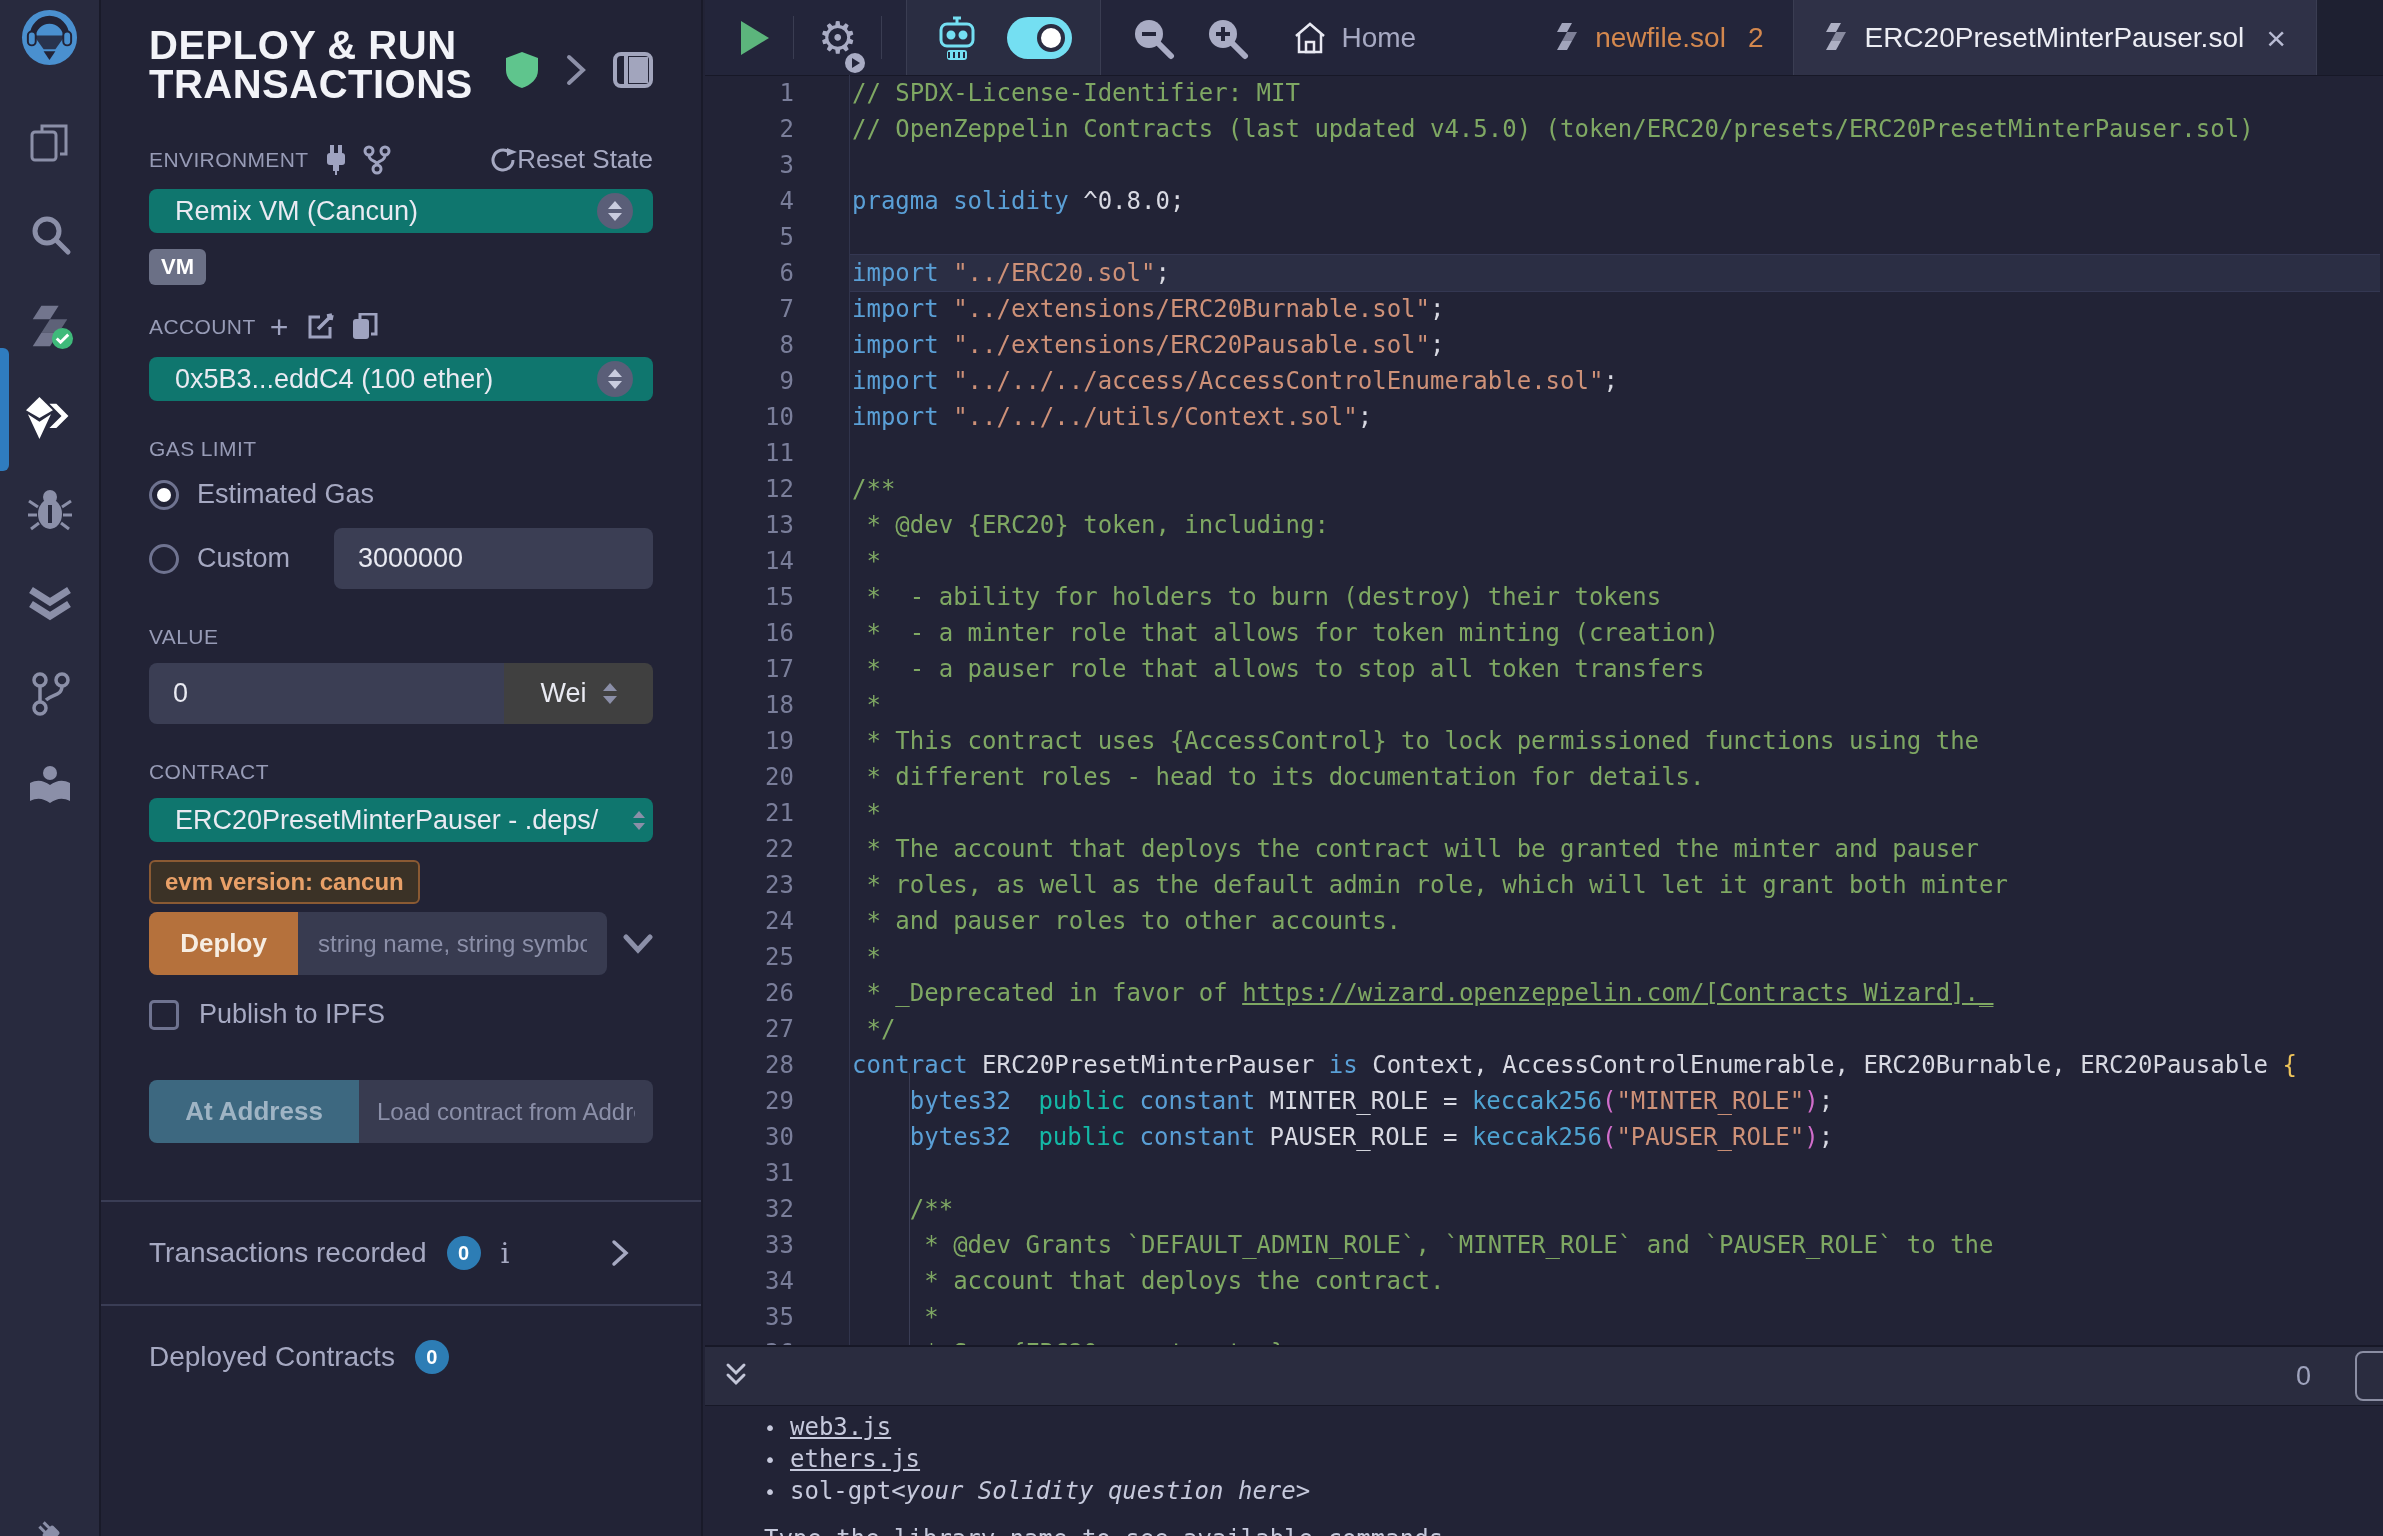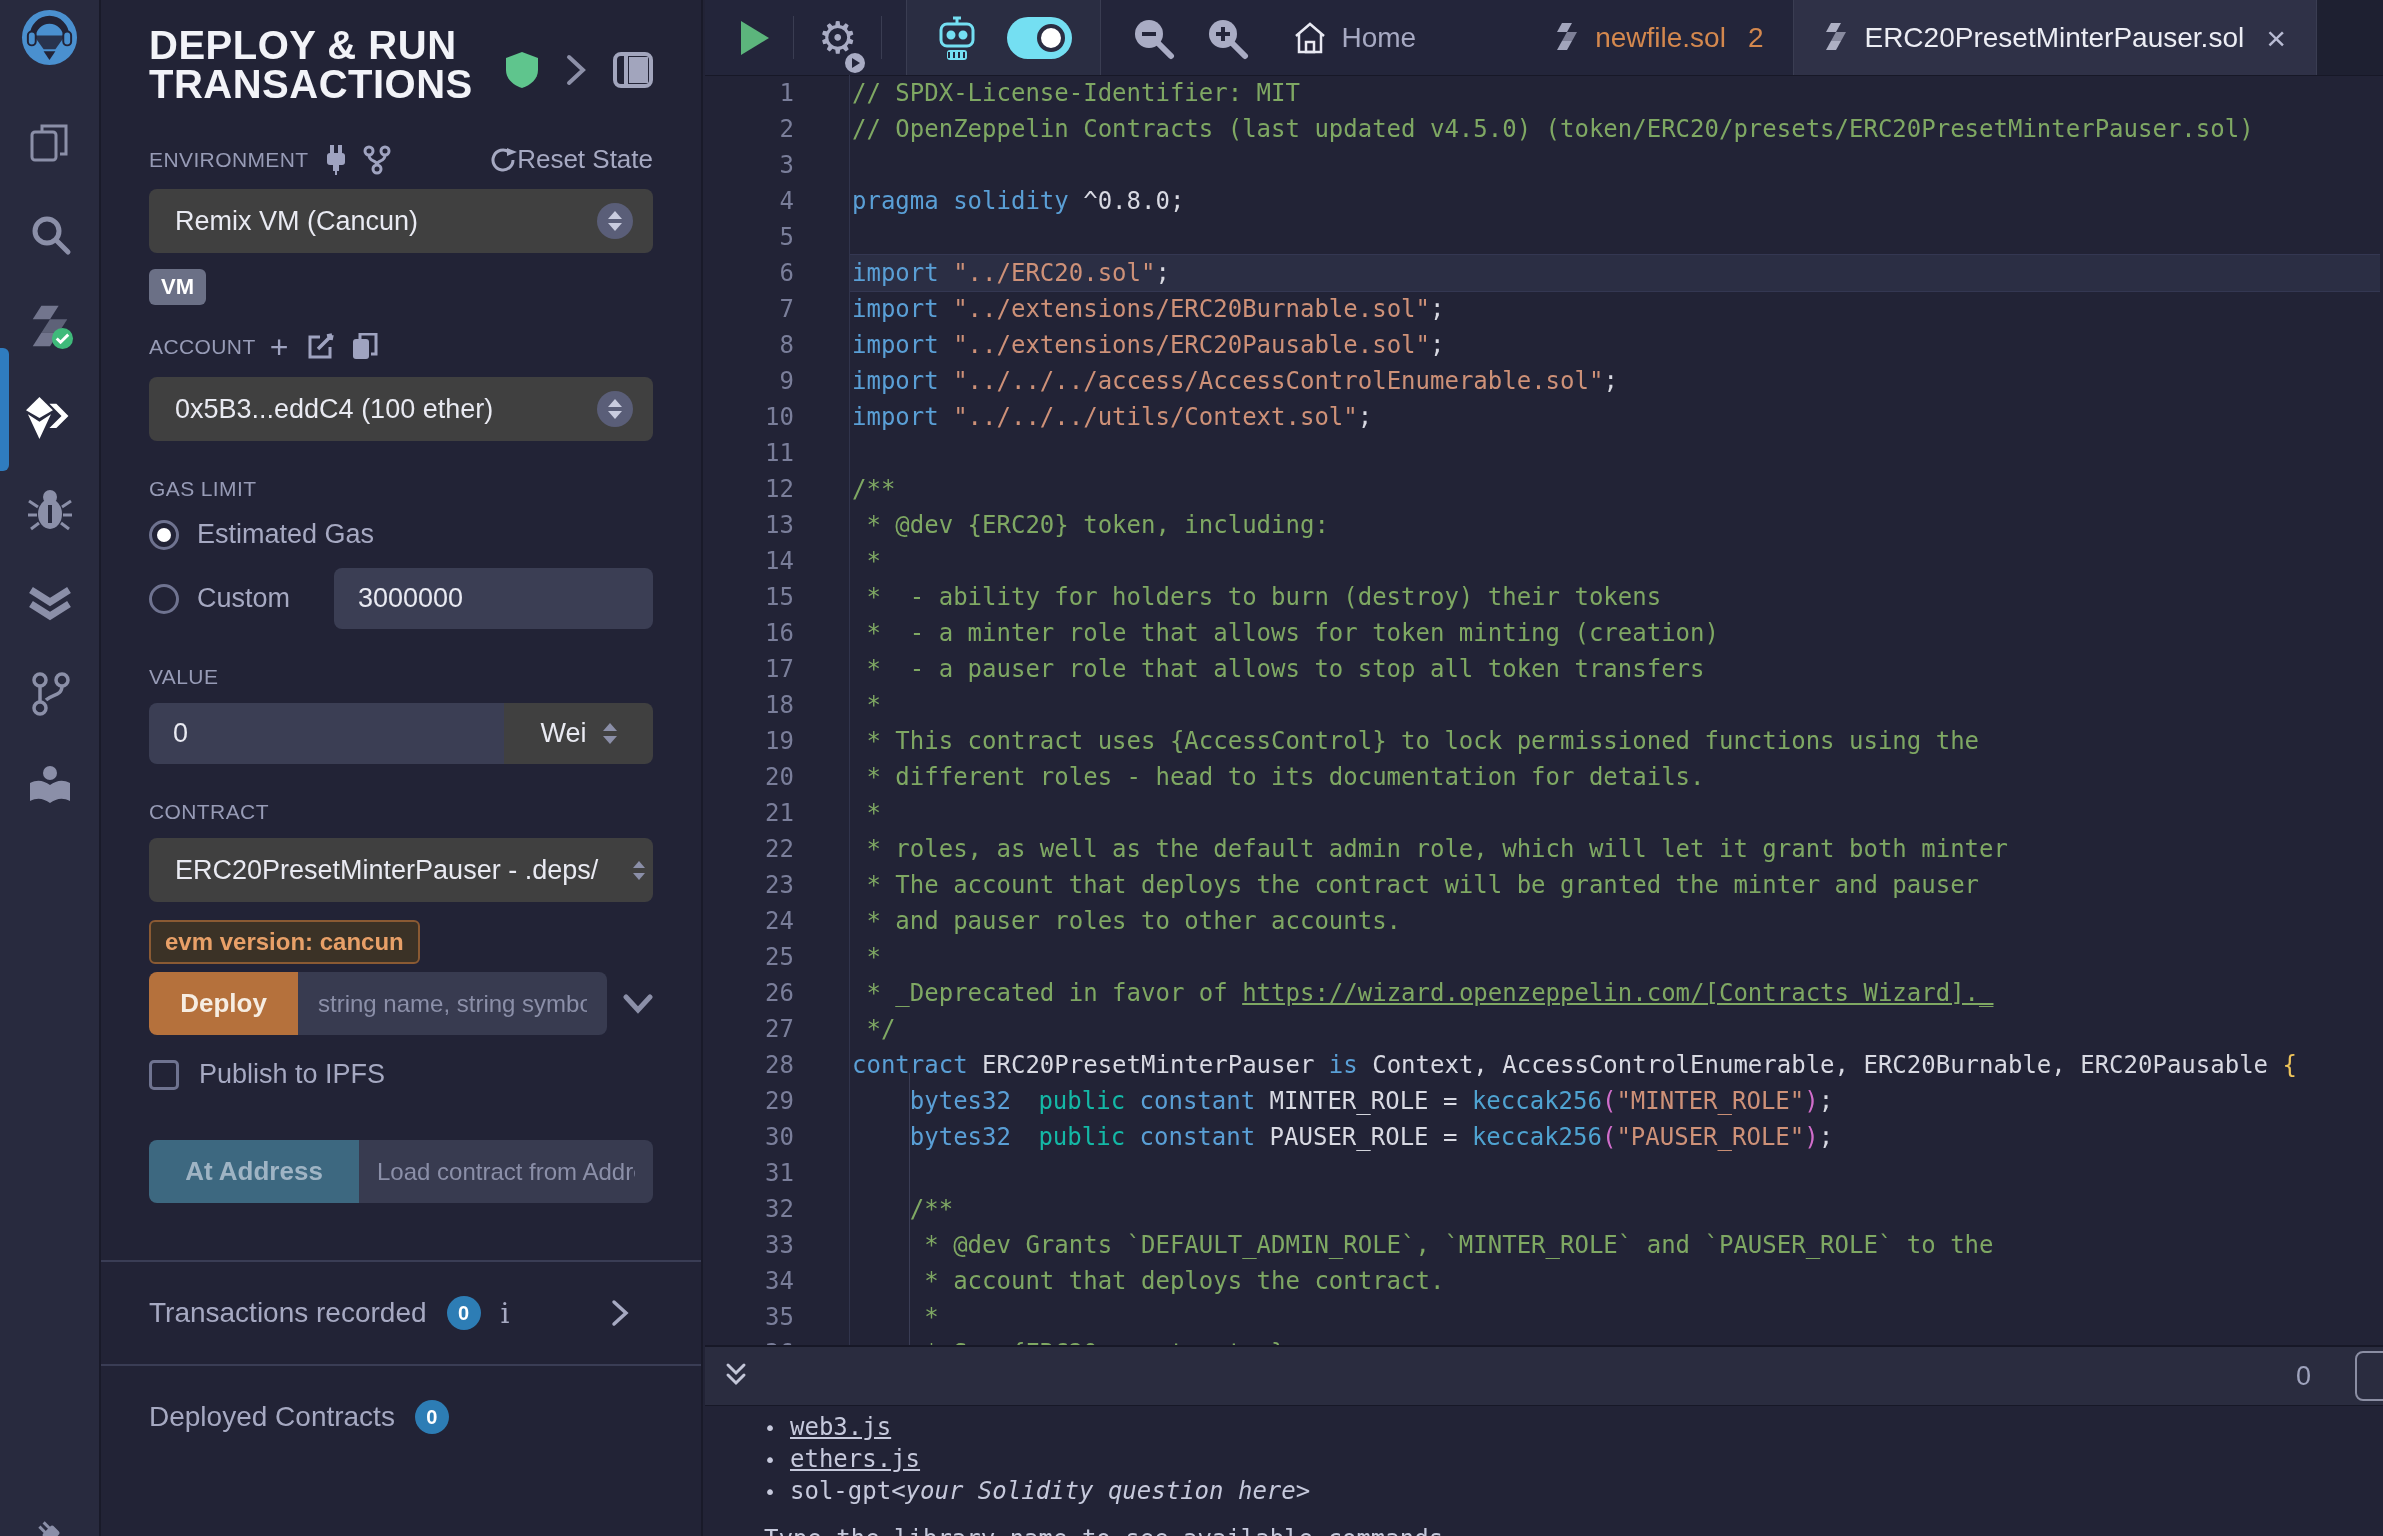--- a/index.html
+++ b/index.html
@@ -25,21 +25,21 @@
     background:#222336;border-right:2px solid #191a29;box-sizing:border-box;
     padding:26px 48px 0 48px;color:#a6a9c2;
   }
   .panel-head{display:flex;}
   .panel-title{font-size:40px;font-weight:bold;color:#f2f3f8;line-height:39px;letter-spacing:0.5px;flex:1;}
   .panel-head-icons{display:flex;gap:26px;align-items:center;margin-top:10px;}
   .lbl{font-size:21px;color:#979bb6;letter-spacing:0.4px;}
   .lblrow{display:flex;align-items:center;gap:14px;}
   .reset{margin-left:auto;display:flex;align-items:center;font-size:26px;color:#a6a9c2;}
   .sel{
-    margin-top:14px;height:64px;background:#404040;border-radius:8px;
+    margin-top:14px;height:44px;background:#0f766e;border-radius:8px;
     display:flex;align-items:center;padding:0 20px 0 26px;color:#e9eaf2;font-size:27px;
   }
   .sel .seltext{flex:1;white-space:nowrap;overflow:hidden;}
   .stepcircle{width:36px;height:36px;border-radius:50%;background:#5a5e78;display:flex;flex-direction:column;align-items:center;justify-content:center;gap:4px;flex:none;}
   .tri-up{width:0;height:0;border-left:7px solid transparent;border-right:7px solid transparent;border-bottom:8px solid #c9ccdf;}
   .tri-down{width:0;height:0;border-left:7px solid transparent;border-right:7px solid transparent;border-top:8px solid #c9ccdf;}
   .plainstep{display:flex;flex-direction:column;gap:5px;align-items:center;flex:none;}
   .plainstep .tri-up{border-bottom-color:#8b8fa8;}
   .plainstep .tri-down{border-top-color:#8b8fa8;}
   .vm-badge{display:inline-block;margin-top:16px;background:#6b7086;color:#fff;font-weight:bold;font-size:22px;padding:5px 12px;border-radius:6px;}
@@ -504,22 +504,22 @@
         <div class="cline"><span class="tk-c">/**</span></div>
         <div class="cline"><span class="tk-c"> * @dev {ERC20} token, including:</span></div>
         <div class="cline"><span class="tk-c"> *</span></div>
         <div class="cline"><span class="tk-c"> *  - ability for holders to burn (destroy) their tokens</span></div>
         <div class="cline"><span class="tk-c"> *  - a minter role that allows for token minting (creation)</span></div>
         <div class="cline"><span class="tk-c"> *  - a pauser role that allows to stop all token transfers</span></div>
         <div class="cline"><span class="tk-c"> *</span></div>
         <div class="cline"><span class="tk-c"> * This contract uses {AccessControl} to lock permissioned functions using the</span></div>
         <div class="cline"><span class="tk-c"> * different roles - head to its documentation for details.</span></div>
         <div class="cline"><span class="tk-c"> *</span></div>
+        <div class="cline"><span class="tk-c"> * The account that deploys the contract will be granted the minter and pauser</span></div>
         <div class="cline"><span class="tk-c"> * roles, as well as the default admin role, which will let it grant both minter</span></div>
-        <div class="cline"><span class="tk-c"> * The account that deploys the contract will be granted the minter and pauser</span></div>
         <div class="cline"><span class="tk-c"> * and pauser roles to other accounts.</span></div>
         <div class="cline"><span class="tk-c"> *</span></div>
         <div class="cline"><span class="tk-c"> * _Deprecated in favor of </span><span class="tk-cu">https://wizard.openzeppelin.com/[Contracts Wizard]._</span></div>
         <div class="cline"><span class="tk-c"> */</span></div>
         <div class="cline"><span class="tk-k">contract</span><span class="tk-w"> ERC20PresetMinterPauser </span><span class="tk-k">is</span><span class="tk-w"> Context, AccessControlEnumerable, ERC20Burnable, ERC20Pausable </span><span class="tk-y">{</span></div>
         <div class="cline"><span class="tk-w">    </span><span class="tk-k">bytes32</span><span class="tk-w"> </span><span class="tk-g">public</span><span class="tk-w"> </span><span class="tk-k">constant</span><span class="tk-w"> MINTER_ROLE = </span><span class="tk-f">keccak256</span><span class="tk-m">(</span><span class="tk-s">"MINTER_ROLE"</span><span class="tk-m">)</span><span class="tk-w">;</span></div>
         <div class="cline"><span class="tk-w">    </span><span class="tk-k">bytes32</span><span class="tk-w"> </span><span class="tk-g">public</span><span class="tk-w"> </span><span class="tk-k">constant</span><span class="tk-w"> PAUSER_ROLE = </span><span class="tk-f">keccak256</span><span class="tk-m">(</span><span class="tk-s">"PAUSER_ROLE"</span><span class="tk-m">)</span><span class="tk-w">;</span></div>
         <div class="cline"></div>
         <div class="cline"><span class="tk-c">    /**</span></div>
         <div class="cline"><span class="tk-c">     * @dev Grants `DEFAULT_ADMIN_ROLE`, `MINTER_ROLE` and `PAUSER_ROLE` to the</span></div>

